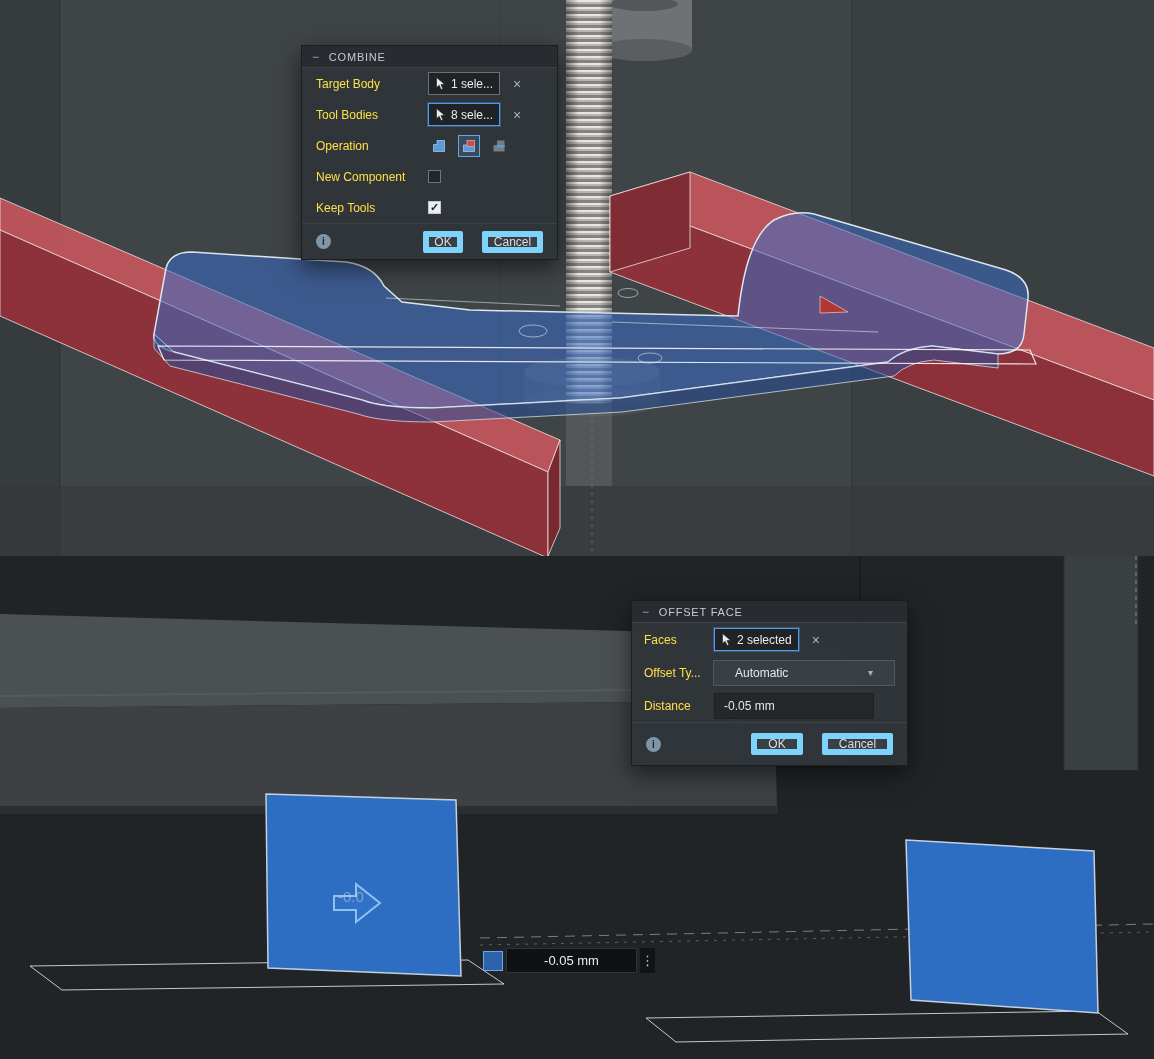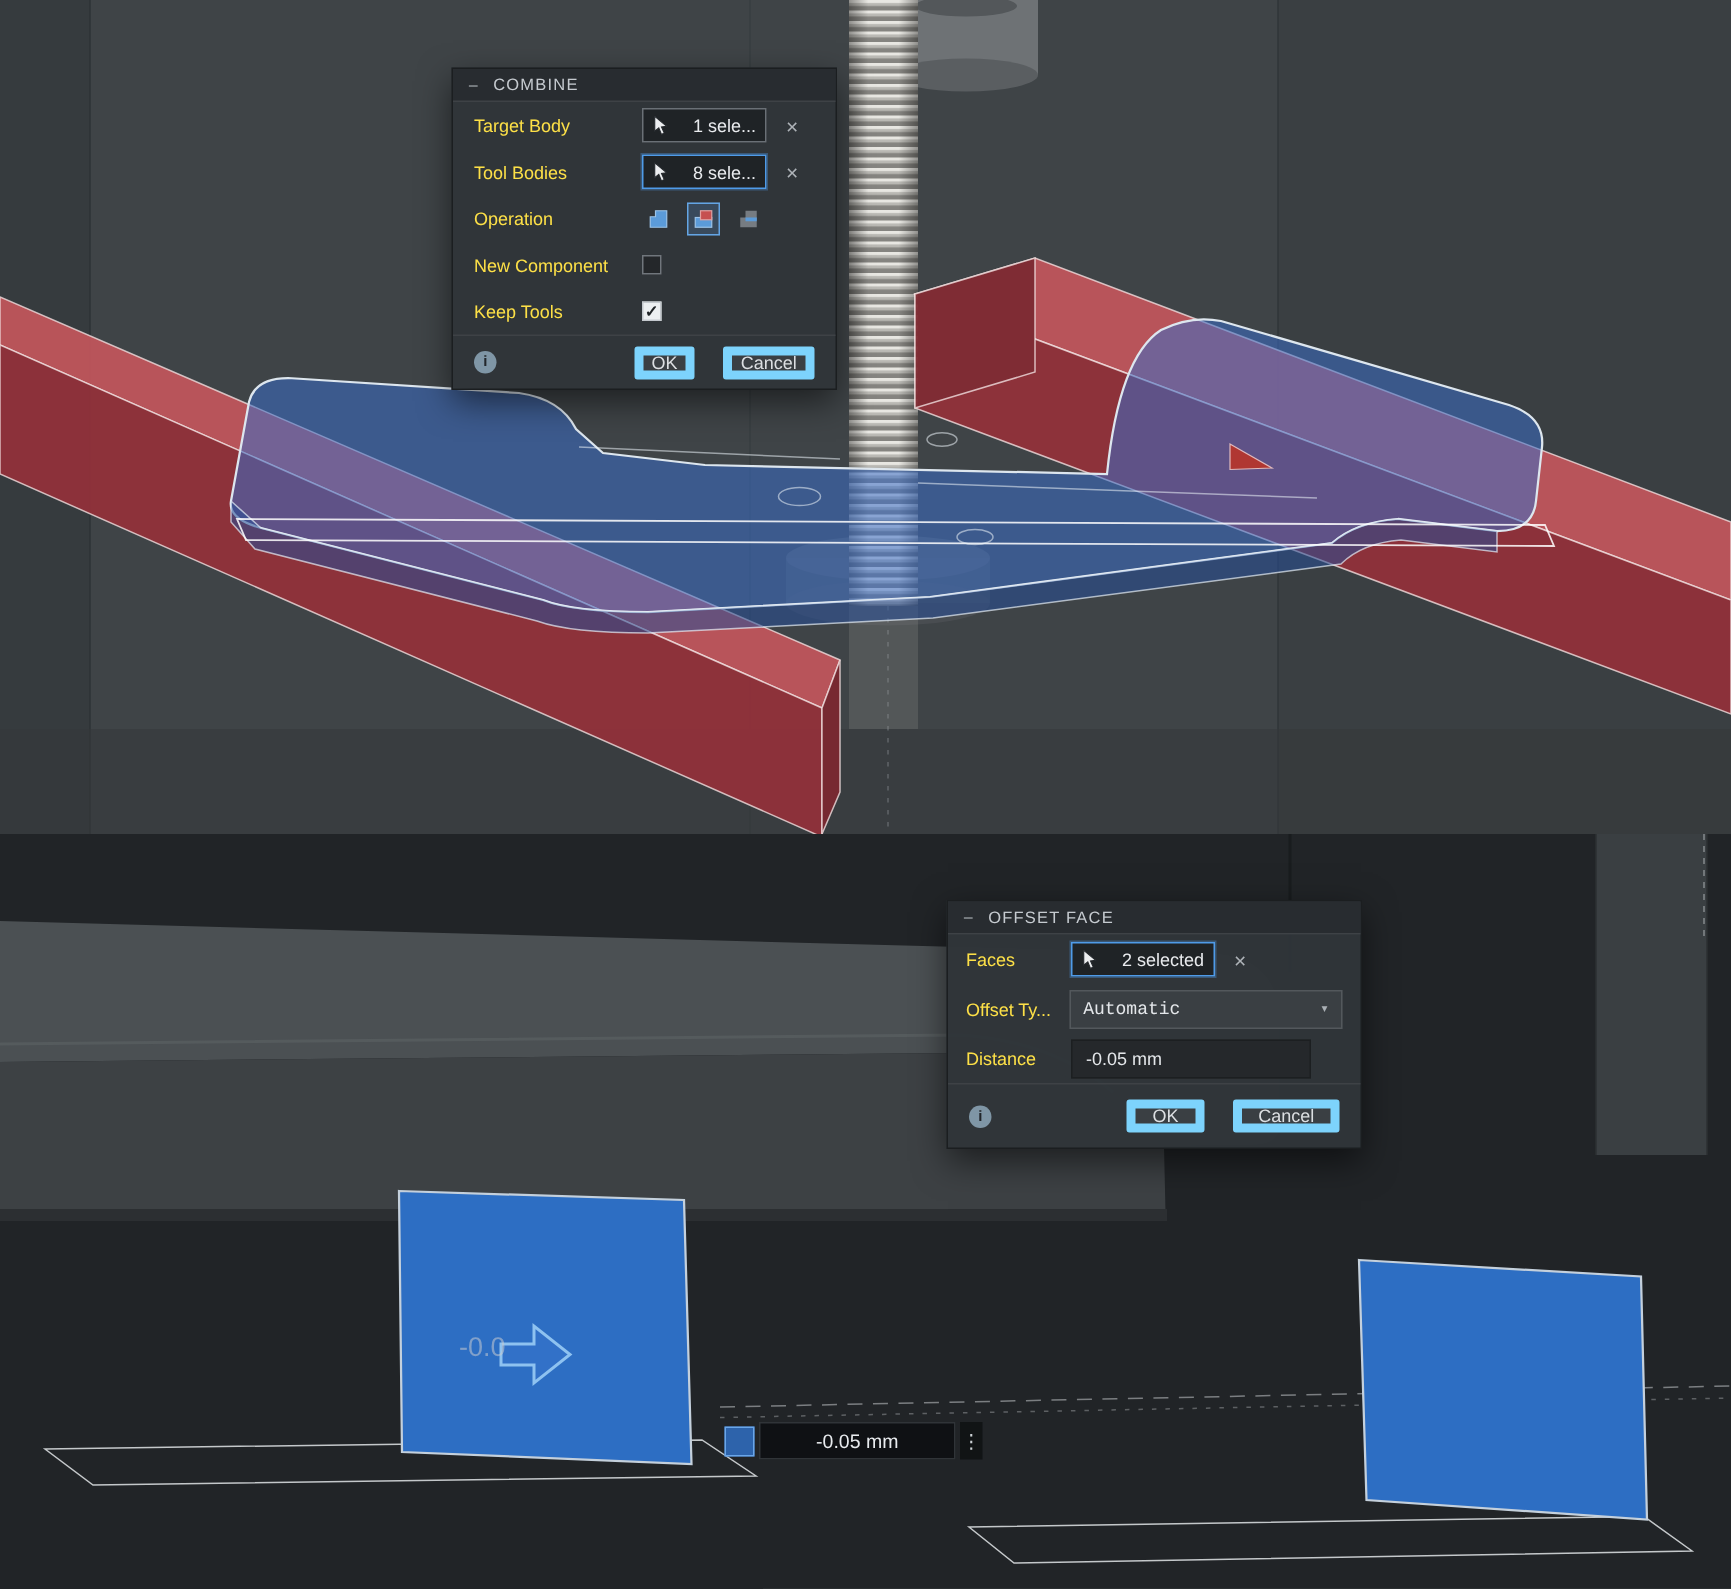--- a/index.html
+++ b/index.html
@@ -17,21 +17,21 @@
   .collapse { color:#9aa0a5; font-size:12px; line-height:10px; cursor:pointer; }
   .row { display:flex; align-items:center; }
   .lbl { color:#fde047; }
   .combine { left:301px; top:45px; width:257px; }
   .combine .row { height:31px; padding:0 14px; }
   .combine .lbl { width:112px; }
   .offset { left:631px; top:600px; width:277px; }
   .offset .row { height:33px; padding:0 12px; }
   .offset .lbl { width:70px; }
 
-  .sel-btn { display:inline-flex; align-items:center; gap:16px; height:23px; padding:0 6px;
+  .sel-btn { display:inline-flex; align-items:center; gap:5px; height:23px; padding:0 6px;
              background:#1f2326; border:1px solid #6a7076; color:#e9ebee; cursor:pointer; }
   .sel-btn.active { border:1px solid #4f9be8; box-shadow:0 0 0 1px rgba(79,155,232,.35); }
   .sel-btn .cur { flex:0 0 auto; display:block; }
   .clear-x { margin-left:13px; color:#aeb3b8; font-size:14px; line-height:14px; cursor:pointer; }
 
   .op-icons { display:flex; align-items:center; gap:8px; }
   .op-wrap { display:inline-flex; padding:2px; border:1px solid transparent; cursor:pointer; }
   .op-wrap.selected { border:1px solid #64a5e4; background:rgba(90,150,220,.22); }
 
   .checkbox { width:13px; height:13px; border:1px solid #70767c; background:#24272a;
@@ -47,28 +47,28 @@
           justify-content:center; cursor:pointer; }
   .btns { margin-left:auto; display:flex; gap:19px; }
   .btn { height:22px; background:#3a3f43; border:6px solid #7dd3fc; color:#dcdfe2;
          font-size:12px; display:inline-flex; align-items:center; justify-content:center;
          border-radius:2px; cursor:pointer; }
   .combine .btn.ok { width:40px; } .combine .btn.cancel { width:61px; }
   .offset .btn.ok { width:52px; } .offset .btn.cancel { width:71px; }
 
   .dropdown { width:184px; height:26px; background:#3a3f43; border:1px solid #53585c;
               display:flex; align-items:center; justify-content:space-between;
-              padding:0 8px; cursor:pointer; color:#e4e7ea;font-family:Liberation Mono, monospace; }
+              padding:0 21px; cursor:pointer; color:#e4e7ea; }
   .caret { color:#aab0b5; font-size:10px; }
   .txt-input { width:160px; height:26px; background:#25282b; border:1px solid #1c1f21;
                display:flex; align-items:center; padding:0 9px; color:#e4e7ea; }
 
   
-  .ghost { position:absolute; left:306px; top:888px; z-index:4;
-           color:rgba(198,203,208,.55); font-size:18px; }
+  .ghost { position:absolute; left:338px; top:888px; z-index:4;
+           color:rgba(198,203,208,.55); font-size:15px; }
   .dim-wrap { position:absolute; left:483px; top:948px; z-index:6;
               display:flex; align-items:center; gap:3px; }
   .dim-flip { width:20px; height:20px; background:rgba(47,110,195,.85);
               border:1px solid #6aa6e8; cursor:pointer; }
   .dim-input { width:131px; height:25px; background:rgba(14,16,18,.92);
                border:1px solid #303438; color:#e9ecef; font-size:13px;
                display:flex; align-items:center; justify-content:center; }
   .dim-handle { width:15px; height:25px; background:rgba(14,16,18,.8); color:#cdd2d6;
                 display:flex; align-items:center; justify-content:center;
                 font-size:13px; cursor:grab; }

